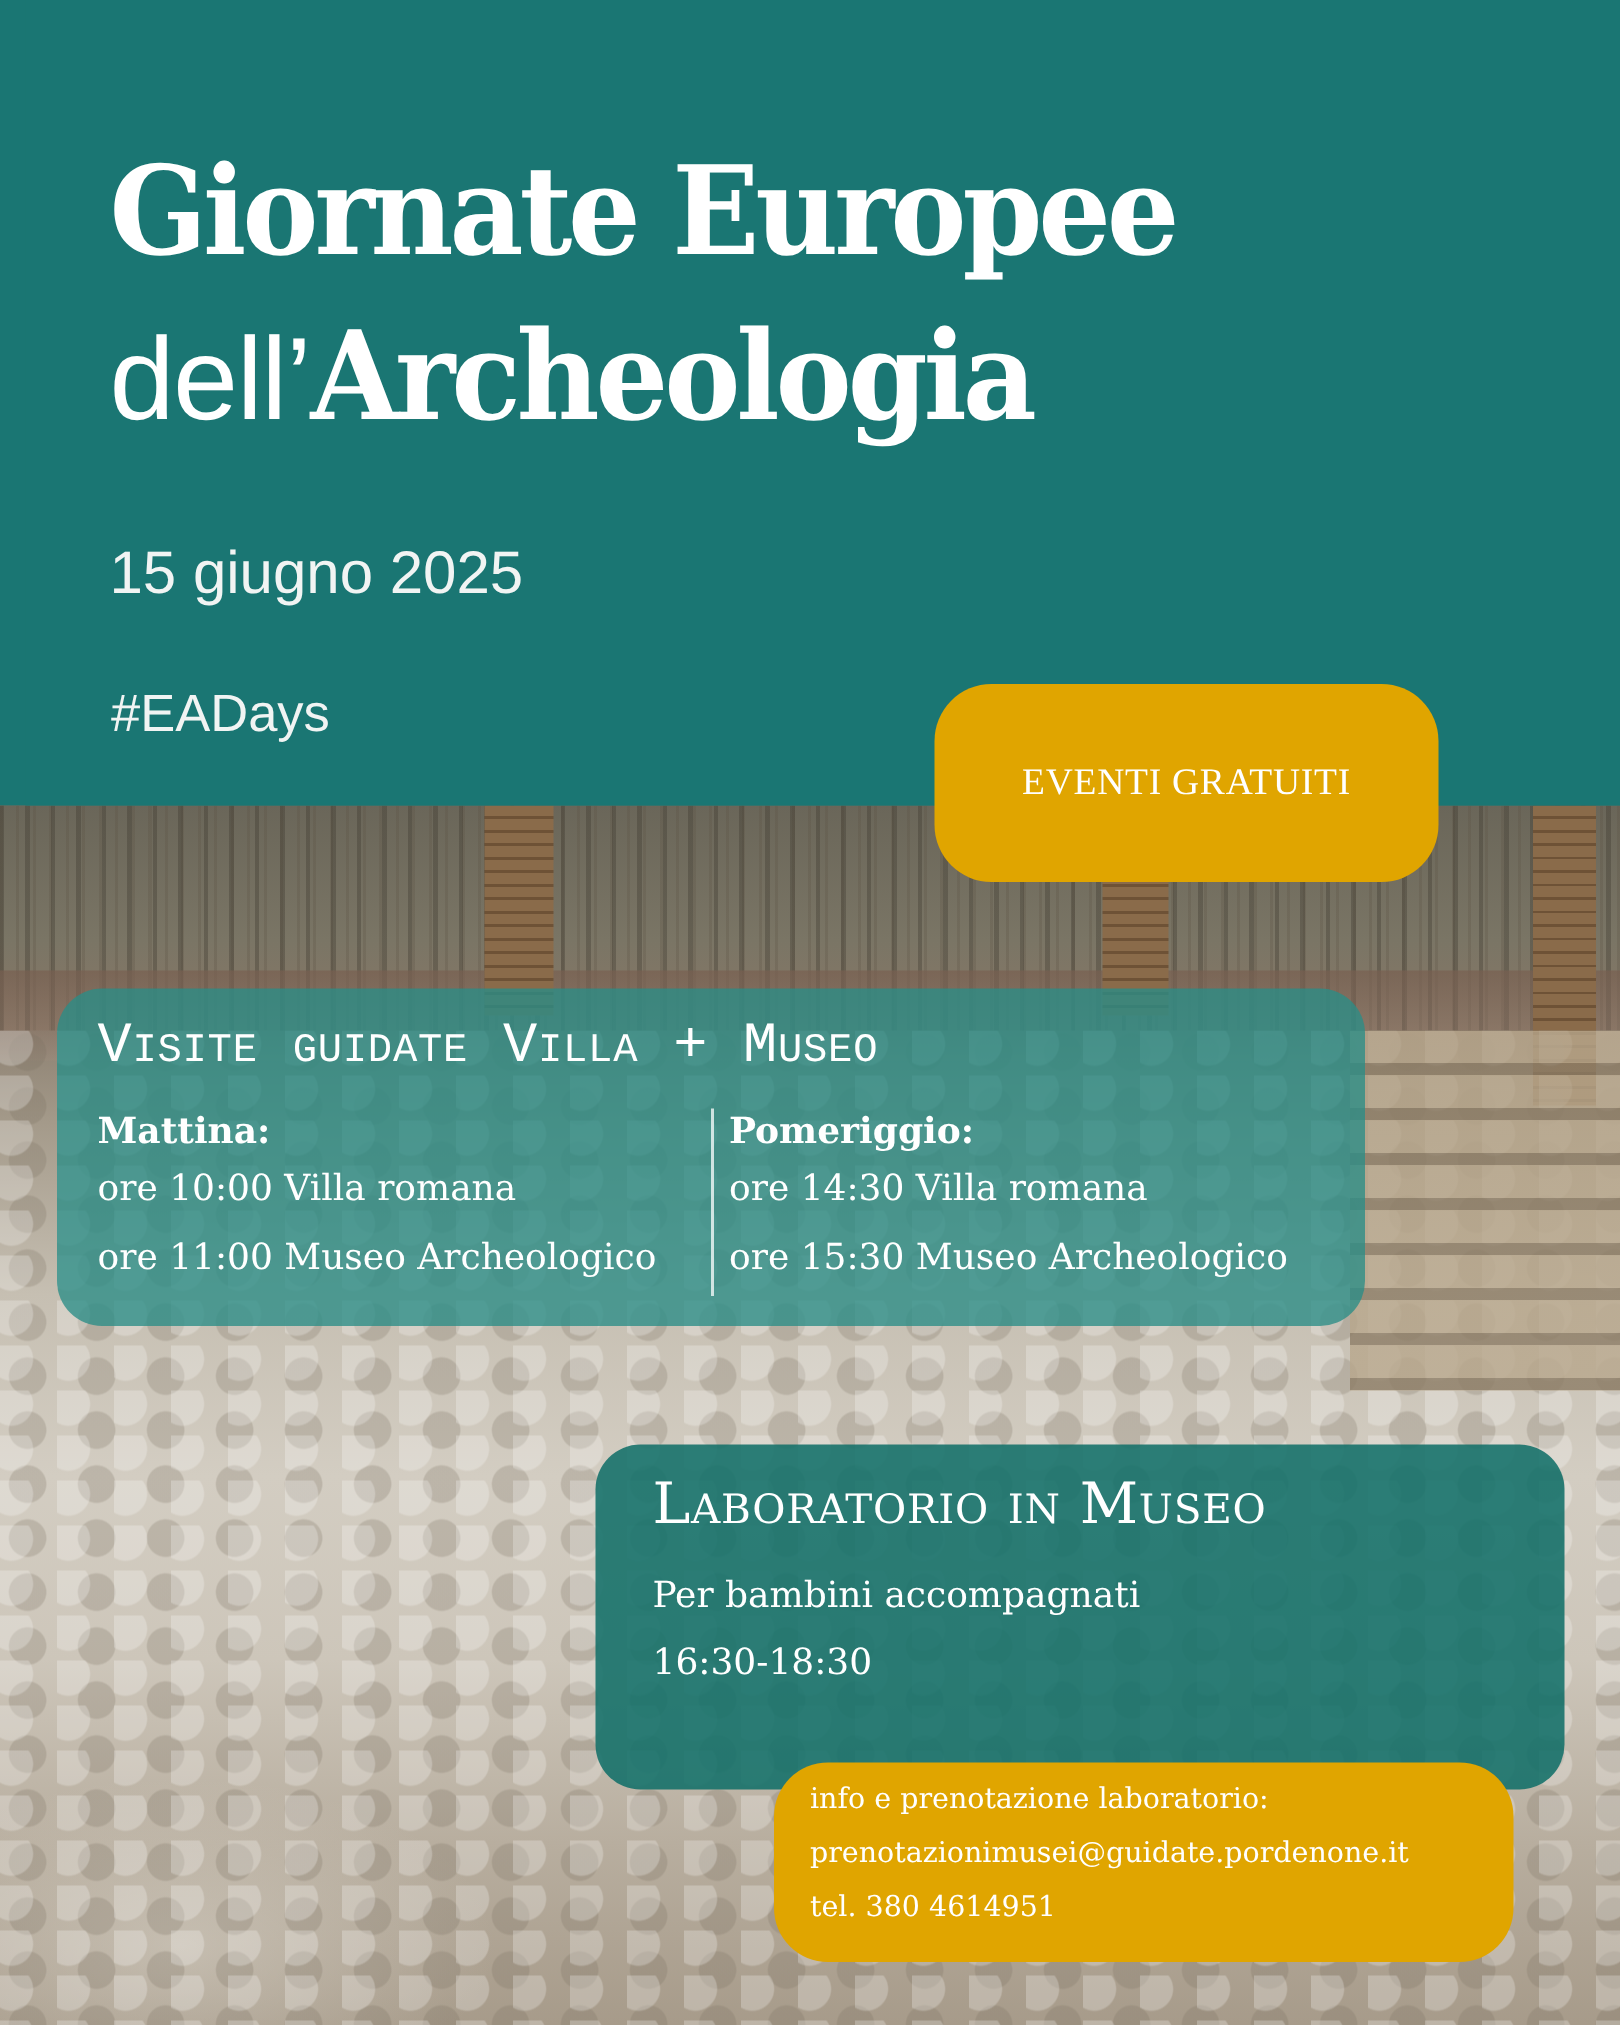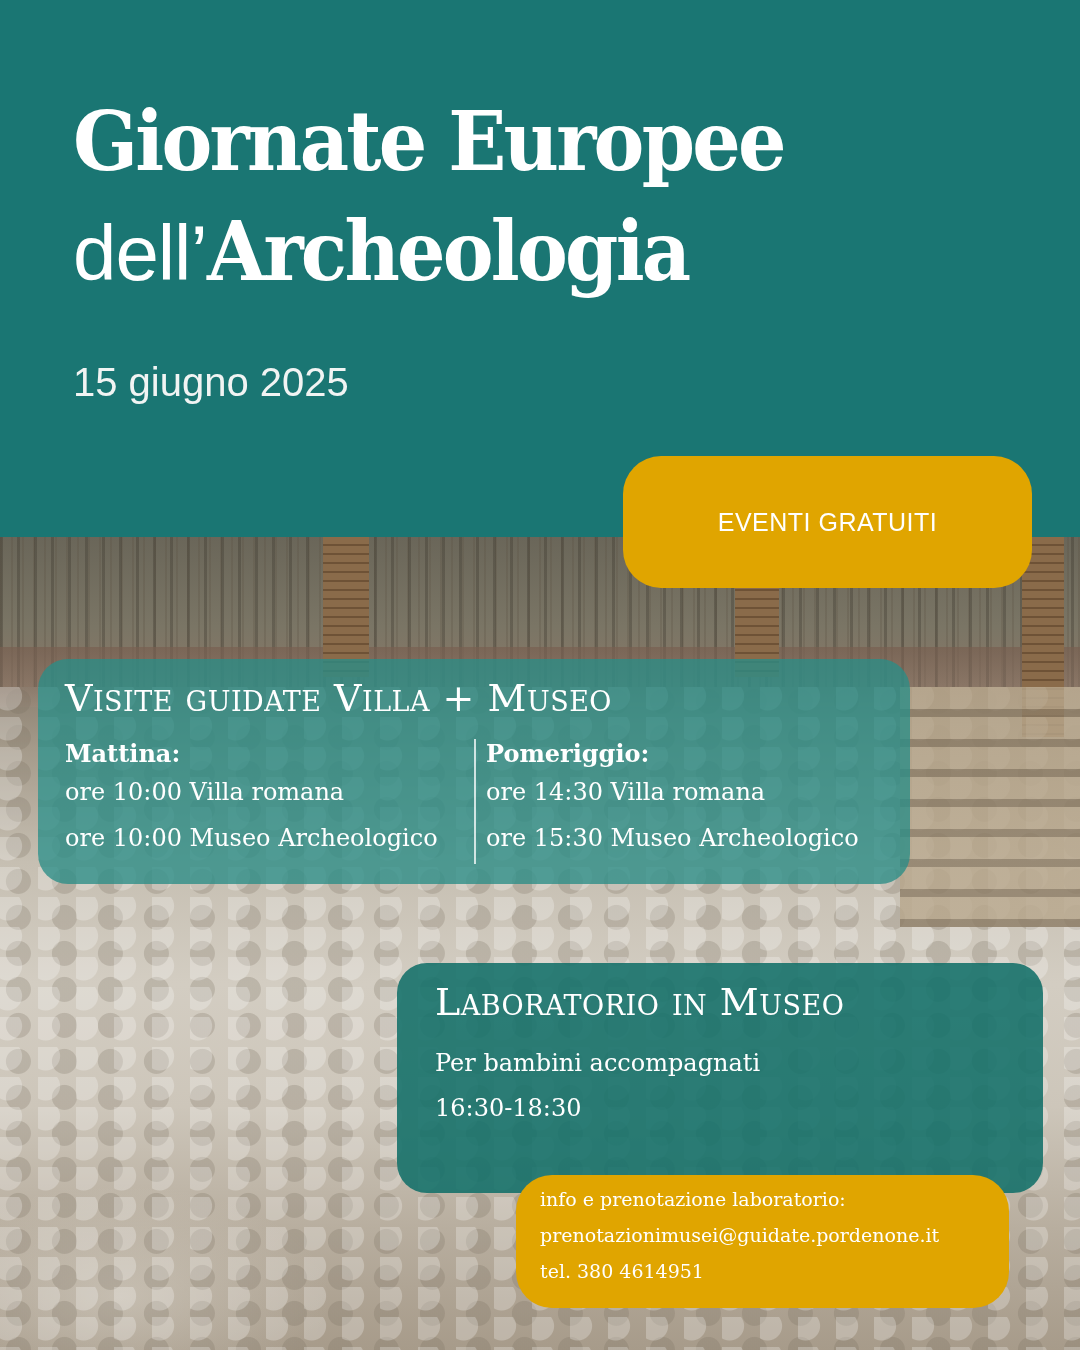--- a/index.html
+++ b/index.html
@@ -46,33 +46,33 @@
     background:
       radial-gradient(circle at 20% 30%, rgba(255,255,255,0.25) 0 14px, transparent 15px),
       radial-gradient(circle at 40% 40%, rgba(120,110,95,0.25) 0 12px, transparent 13px);
     background-size: 38px 30px, 46px 36px;
   }
   .steps { position: absolute; left: 900px; top: 150px; width: 180px; height: 240px;
     background: repeating-linear-gradient(180deg, #b8a78c 0 22px, #8d7d66 22px 30px); opacity: 0.8; }
 
   
   .badge {
-    position: absolute; left: 623px; top: 456px; width: 409px; height: 132px;
+    position: absolute; left: 623px; top: 456px; width: 336px; height: 132px;
     background: #e0a500; border-radius: 38px; z-index: 3;
     display: flex; align-items: center; justify-content: center;
-    font-family: Liberation Sans, sans-serif; font-size: 25px; letter-spacing: 0.5px; color: #fff;
+    font-family: Liberation Serif, serif; font-size: 25px; letter-spacing: 0.5px; color: #fff;
   }
 
   
   .panel { position: absolute; z-index: 2; border-radius: 30px; color: #fff; }
   .panel-visite { left: 38px; top: 659px; width: 872px; height: 225px; background: rgba(42,141,134,0.78); }
   .panel-lab { left: 397px; top: 963px; width: 646px; height: 230px; background: rgba(18,112,105,0.88); }
 
   .panel-title { position: absolute; font-family: "DejaVu Serif", serif; font-variant: small-caps; font-size: 38px; letter-spacing: 0.5px; white-space: nowrap; line-height: 1; }
-  .panel-visite .panel-title { left: 27px; top: 20px; }
+  .panel-visite .panel-title { left: 27px; top: 20px; font-family: Liberation Mono, monospace; }
   .col { position: absolute; top: 80px; font-family: "DejaVu Serif", serif; font-size: 24px; white-space: nowrap; }
   .col-left { left: 27px; }
   .col-right { left: 448px; }
   .col .col-head { font-weight: bold; line-height: 30px; height: 30px; }
   .col .row { line-height: 46px; height: 46px; }
   .divider { position: absolute; left: 436px; top: 80px; width: 2px; height: 125px; background: rgba(255,255,255,0.75); }
 
   .panel-lab .panel-title { left: 38px; top: 20px; font-size: 38px; }
   .lab-lines { position: absolute; left: 38px; top: 78px; font-family: "DejaVu Serif", serif; font-size: 24px; white-space: nowrap; }
   .lab-lines .line { line-height: 45px; height: 45px; }
@@ -84,20 +84,21 @@
 </style>
 </head>
 <body>
 
 <div class="header">
   <div class="title-line1">Giornate Europee</div>
   <div class="title-line2">
     <span class="title-dell">dell’</span><span class="title-arch">Archeologia</span>
   </div>
   <div class="date">15 giugno 2025</div>
+  <div class="hashtag">#EADays</div>
 </div>
 
 <div class="photo">
   <div class="trees"></div>
   <div class="ground-leaves"></div>
   <div class="pillar p1"></div>
   <div class="pillar p2"></div>
   <div class="pillar p3"></div>
   <div class="stones"></div>
   <div class="steps"></div>
@@ -105,21 +106,21 @@
 
 <div class="badge">
   <span>EVENTI GRATUITI</span>
 </div>
 
 <div class="panel panel-visite">
   <div class="panel-title">Visite guidate Villa + Museo</div>
   <div class="col col-left">
     <div class="col-head">Mattina:</div>
     <div class="row">ore 10:00 Villa romana</div>
-    <div class="row">ore 10:00 Museo Archeologico</div>
+    <div class="row">ore 11:00 Museo Archeologico</div>
   </div>
   <div class="divider"></div>
   <div class="col col-right">
     <div class="col-head">Pomeriggio:</div>
     <div class="row">ore 14:30 Villa romana</div>
     <div class="row">ore 15:30 Museo Archeologico</div>
   </div>
 </div>
 
 <div class="panel panel-lab">

